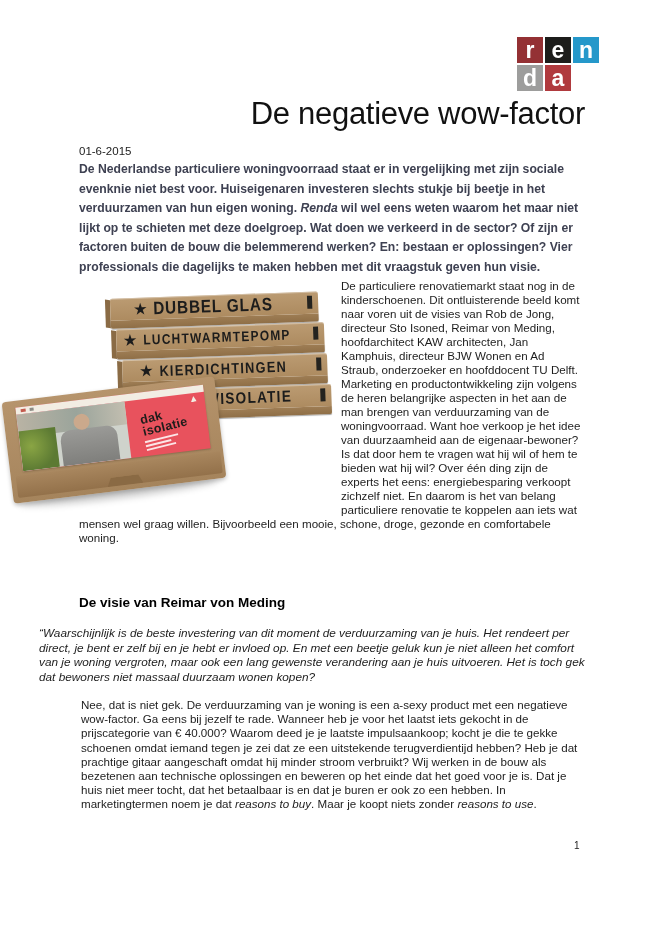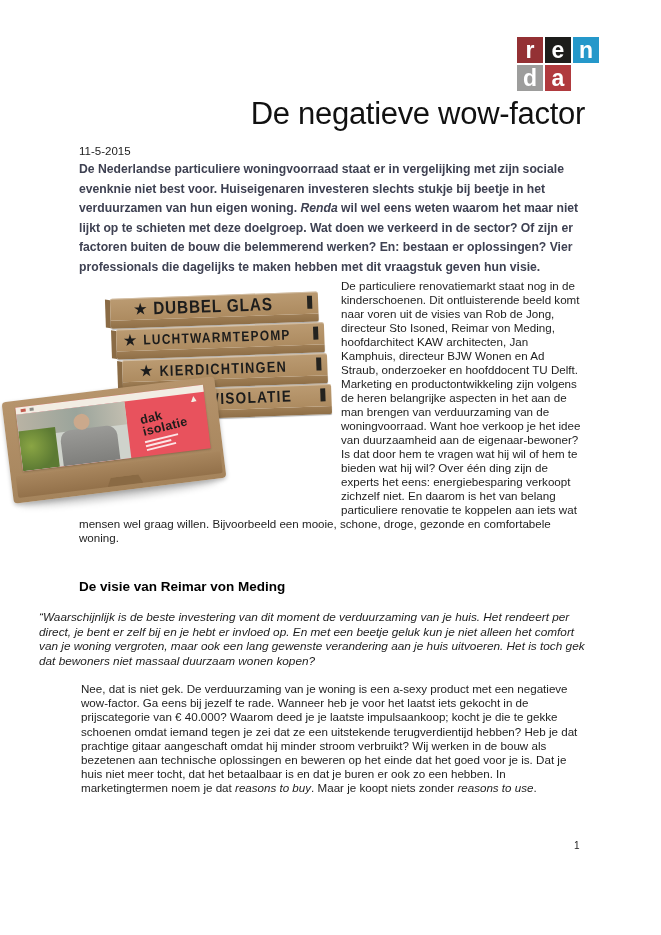--- a/index.html
+++ b/index.html
@@ -12,21 +12,21 @@
   .logo-row{display:flex;gap:2px;margin-bottom:2px;}
   .sq{width:26px;height:26px;display:flex;align-items:center;justify-content:center;
       color:#fff;font-weight:bold;font-size:23px;line-height:26px;}
 
   
   .content{position:absolute;top:96px;left:5px;width:580px;}
   .title{margin:0 0 0 74px;font-size:31px;font-weight:400;color:#111;letter-spacing:-0.3px;text-align:right;}
   .date{margin:13px 0 3px 74px;font-size:11.5px;color:#222;}
   .intro{margin:3px 0 2px 74px;font-size:12.2px;font-weight:bold;line-height:19.5px;color:#3e4152;}
   .body-par{margin:0 0 0 74px;font-size:11.6px;line-height:14px;color:#1d1d1d;}
-  .section-heading{margin:34px 0 0 74px;font-size:13.5px;font-weight:bold;color:#000;}
+  .section-heading{margin:50px 0 0 74px;font-size:13.5px;font-weight:bold;color:#000;}
   .quote{margin:16px 0 0 34px;font-size:11.8px;line-height:14.5px;font-style:italic;color:#1d1d1d;}
   .closing{margin:14px 0 0 76px;font-size:11.6px;line-height:14.2px;color:#1d1d1d;}
   .pagenum{position:absolute;top:840px;left:574px;font-size:10px;color:#222;}
 
   
   .figure{float:left;width:330px;height:222px;position:relative;margin:2px 6px 4px 0;}
   .stack{position:absolute;left:105px;top:14px;width:215px;transform:rotate(-2deg);}
   .slab{position:relative;margin-bottom:1px;}
   .slab1{margin-left:2px;width:208px;}
   .slab2{margin-left:7px;width:208px;}
@@ -93,21 +93,21 @@
       <div class="sq" style="background: rgb(37, 152, 202);">n</div>
     </div>
     <div class="logo-row">
       <div class="sq" style="background: rgb(157, 157, 156);">d</div>
       <div class="sq" style="background: rgb(176, 58, 62);">a</div>
     </div>
   </div>
 
   <div class="content">
     <h1 class="title">De negatieve wow-factor</h1>
-    <div class="date">11-5-2015</div>
+    <div class="date">01-6-2015</div>
     <p class="intro"><span>De Nederlandse particuliere woningvoorraad staat er in vergelijking met zijn sociale evenknie niet best voor. Huiseigenaren investeren slechts stukje bij beetje in het verduurzamen van hun eigen woning. </span><span class="it">Renda</span><span> wil wel eens weten waarom het maar niet lijkt op te schieten met deze doelgroep. Wat doen we verkeerd in de sector? Of zijn er factoren buiten de bouw die belemmerend werken? En: bestaan er oplossingen? Vier professionals die dagelijks te maken hebben met dit vraagstuk geven hun visie.</span></p>
 
     <div class="wrap-block">
 
       <div class="figure">
         <div class="stack">
           <div class="slab slab1">
             <div class="slab-lid">
               <span class="slab-label">
                 <span class="star">★</span>

